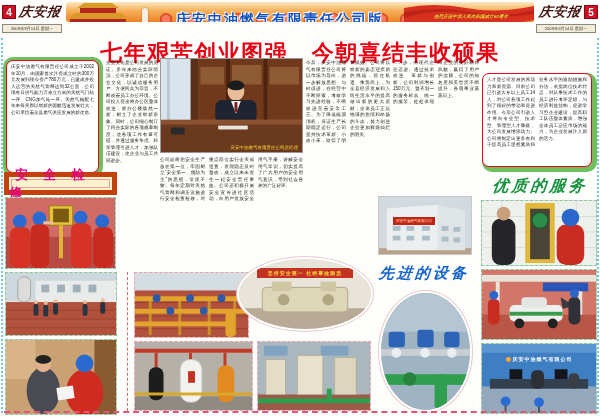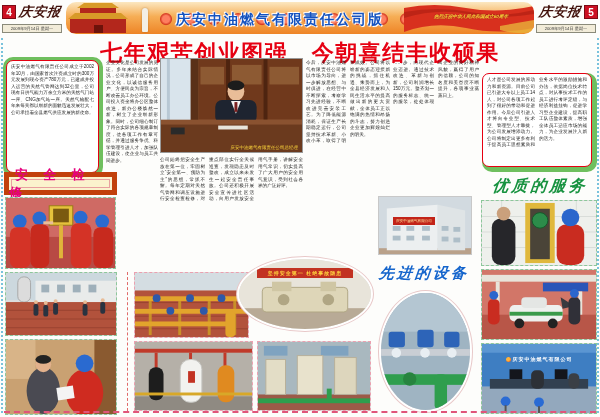--- a/index.html
+++ b/index.html
@@ -12,23 +12,23 @@
   .masthead .row { display:flex; align-items:center; gap:3px; height:20px; }
   .pagenum { width:14px; height:14px; background:#cc1022; color:#fff; font-weight:bold;
     font-size:10px; display:flex; align-items:center; justify-content:center;
     border:1px solid #7d0a14; }
   .papername { font-family:"Liberation Serif", serif; font-style:italic; font-weight:bold;
     font-size:13px; color:#40100a; letter-spacing:1px; transform:skewX(-8deg); white-space:nowrap; }
   .datebar { margin-top:2px; width:60px; height:9px; border:1px solid #8a8a7a;
     background:#f2ecd9; font-size:4.2px; color:#3a3a3a; display:flex; align-items:center;
     justify-content:center; white-space:nowrap; }
 
-  .banner { position:absolute; left:66px; top:2px; width:468px; height:32px; overflow:hidden;
+  .banner { position:absolute; left:66px; top:2px; width:468px; height:20px; overflow:hidden;
     background:linear-gradient(to bottom,#fbe7c0 0%,#f6ae56 45%,#ee8426 100%);
-    border-radius:10px; }
+    border-radius:3px; }
   .flowers { position:absolute; left:88px; right:120px; top:9px; height:18px;
     background-image:radial-gradient(circle at 50% 45%, #ff7a62 0 3.5px, #d4321e 5.5px, rgba(0,0,0,0) 6.5px);
     background-size:24px 18px; background-repeat:repeat-x; opacity:.9; }
   .banner-title { position:absolute; left:0; right:40px; top:9px; text-align:center;
     font-family:"Liberation Serif", serif; font-weight:bold; font-size:14px; color:#1553c0;
     letter-spacing:2px; text-shadow:0 0 2px #fff,0 0 2px #fff,1px 1px 0 #fff,-1px -1px 0 #fff; }
   .statue { position:absolute; left:76px; top:6px; width:6px; height:24px; background:#f3efe6;
     border-radius:3px 3px 1px 1px; box-shadow:0 0 2px rgba(120,70,10,.5); }
   .flag { position:absolute; right:0; top:0; width:130px; height:33px; }
   .flag-slogan { position:absolute; right:8px; top:12px; width:110px; text-align:center;

